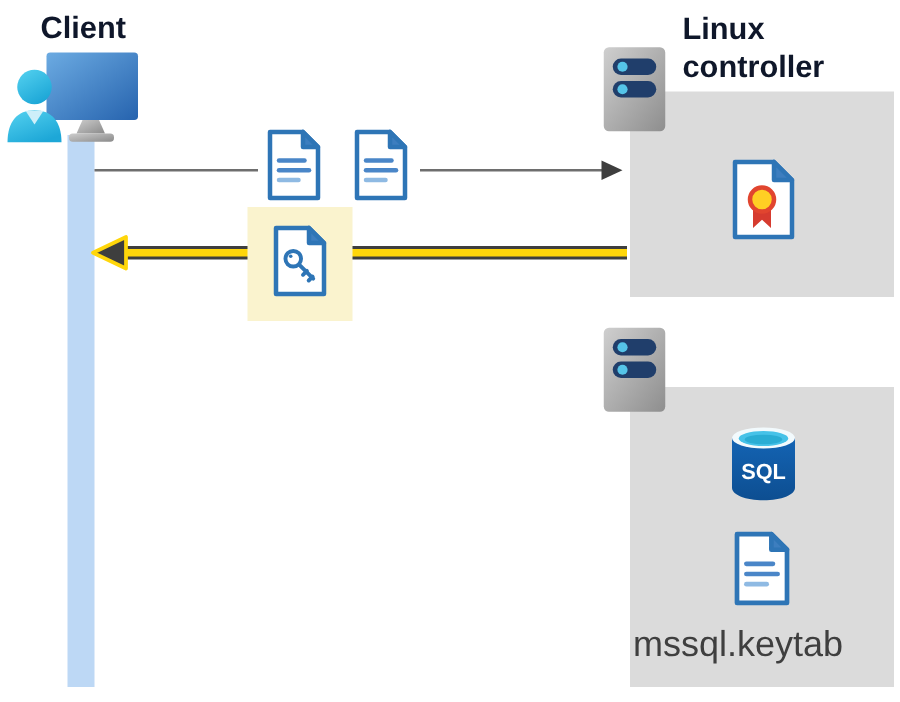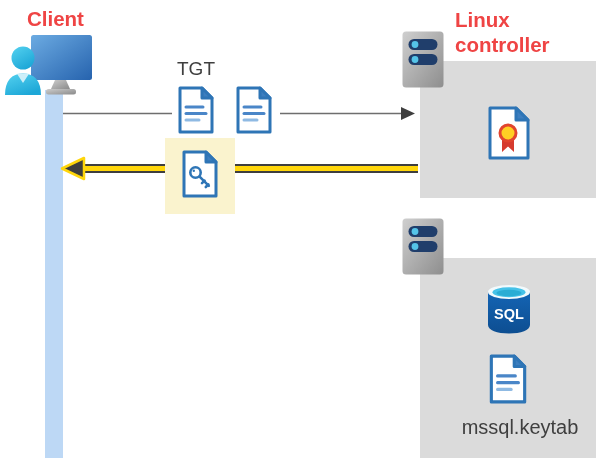--- a/index.html
+++ b/index.html
@@ -1,21 +1,21 @@
 <!DOCTYPE html>
 <html><head>
 <meta charset="utf-8">
 <style>
   html,body{margin:0;padding:0;background:#ffffff;}
   .stage{
     position:relative;width:600px;height:468px;background:#ffffff;overflow:hidden;
     font-family:"Liberation Sans",sans-serif;
   }
   .abs{position:absolute;}
-  .hdr{font-weight:bold;font-size:20.5px;color:#ef4444;line-height:1.22;}
+  .hdr{font-weight:bold;font-size:20.5px;color:#0f172a;line-height:1.22;}
   .lbl{font-size:19px;color:#3f3f3f;}
   .center{text-align:center;}
   .graybox{background:#dbdbdb;}
   .client-bar{background:#bdd8f5;}
   .hl-box{background:#faf3ce;}
   svg{display:block;}
   .overlay{pointer-events:none;}
 </style>
 </head>
 <body>
@@ -77,21 +77,20 @@
       <polygon points="51,47 62,47 66,56 47,56" fill="url(#g-stand)"></polygon>
       <rect x="42" y="56" width="30" height="5.5" rx="2.5" fill="url(#g-stand)"></rect>
     </g>
     <g>
       <circle cx="19" cy="25" r="11.5" fill="url(#g-cyan)"></circle>
       <path d="M1,62 C1,48 7.5,40.5 19,40.5 C30.5,40.5 37,48 37,62 Z" fill="url(#g-cyan)"></path>
       <path d="M13,40.8 L19,50 L25,40.8 Z" fill="#cdeff9"></path>
     </g>
   </svg>
 
-  <div class="abs lbl center" style="left:170px;top:58px;width:52px;">TGT</div>
 
   <svg class="abs" style="left:178px;top:86px;" width="36" height="48" viewBox="0 0 36 48">
     <path d="M2,2 H24 L34,12 V46 H2 Z" fill="#ffffff" stroke="#2e75b6" stroke-width="3" stroke-linejoin="round"></path>
     <path d="M24,2 V12 H34 Z" fill="#3d7ebf" stroke="#2e75b6" stroke-width="3" stroke-linejoin="round"></path>
     <line x1="8" y1="21" x2="25" y2="21" stroke="#4a86c8" stroke-width="3" stroke-linecap="round"></line>
     <line x1="8" y1="27.5" x2="28" y2="27.5" stroke="#4a86c8" stroke-width="3" stroke-linecap="round"></line>
     <line x1="8" y1="34" x2="21" y2="34" stroke="#8fbae3" stroke-width="3" stroke-linecap="round"></line>
   </svg>
 
   <svg class="abs" style="left:236px;top:86px;" width="36" height="48" viewBox="0 0 36 48">
@@ -149,15 +148,15 @@
   </svg>
 
   <svg class="abs" style="left:489px;top:354px;" width="38" height="50" viewBox="0 0 36 48">
     <path d="M2,2 H24 L34,12 V46 H2 Z" fill="#ffffff" stroke="#2e75b6" stroke-width="3" stroke-linejoin="round"></path>
     <path d="M24,2 V12 H34 Z" fill="#3d7ebf" stroke="#2e75b6" stroke-width="3" stroke-linejoin="round"></path>
     <line x1="8" y1="21" x2="25" y2="21" stroke="#4a86c8" stroke-width="3" stroke-linecap="round"></line>
     <line x1="8" y1="27.5" x2="28" y2="27.5" stroke="#4a86c8" stroke-width="3" stroke-linecap="round"></line>
     <line x1="8" y1="34" x2="21" y2="34" stroke="#8fbae3" stroke-width="3" stroke-linecap="round"></line>
   </svg>
 
-  <div class="abs lbl center" style="left:420px;top:416px;width:144px;font-size:20px;margin-left:28px;">mssql.keytab</div>
+  <div class="abs lbl center" style="left:420px;top:416px;width:144px;font-size:24px;">mssql.keytab</div>
 
 </div>
 
 </body></html>

